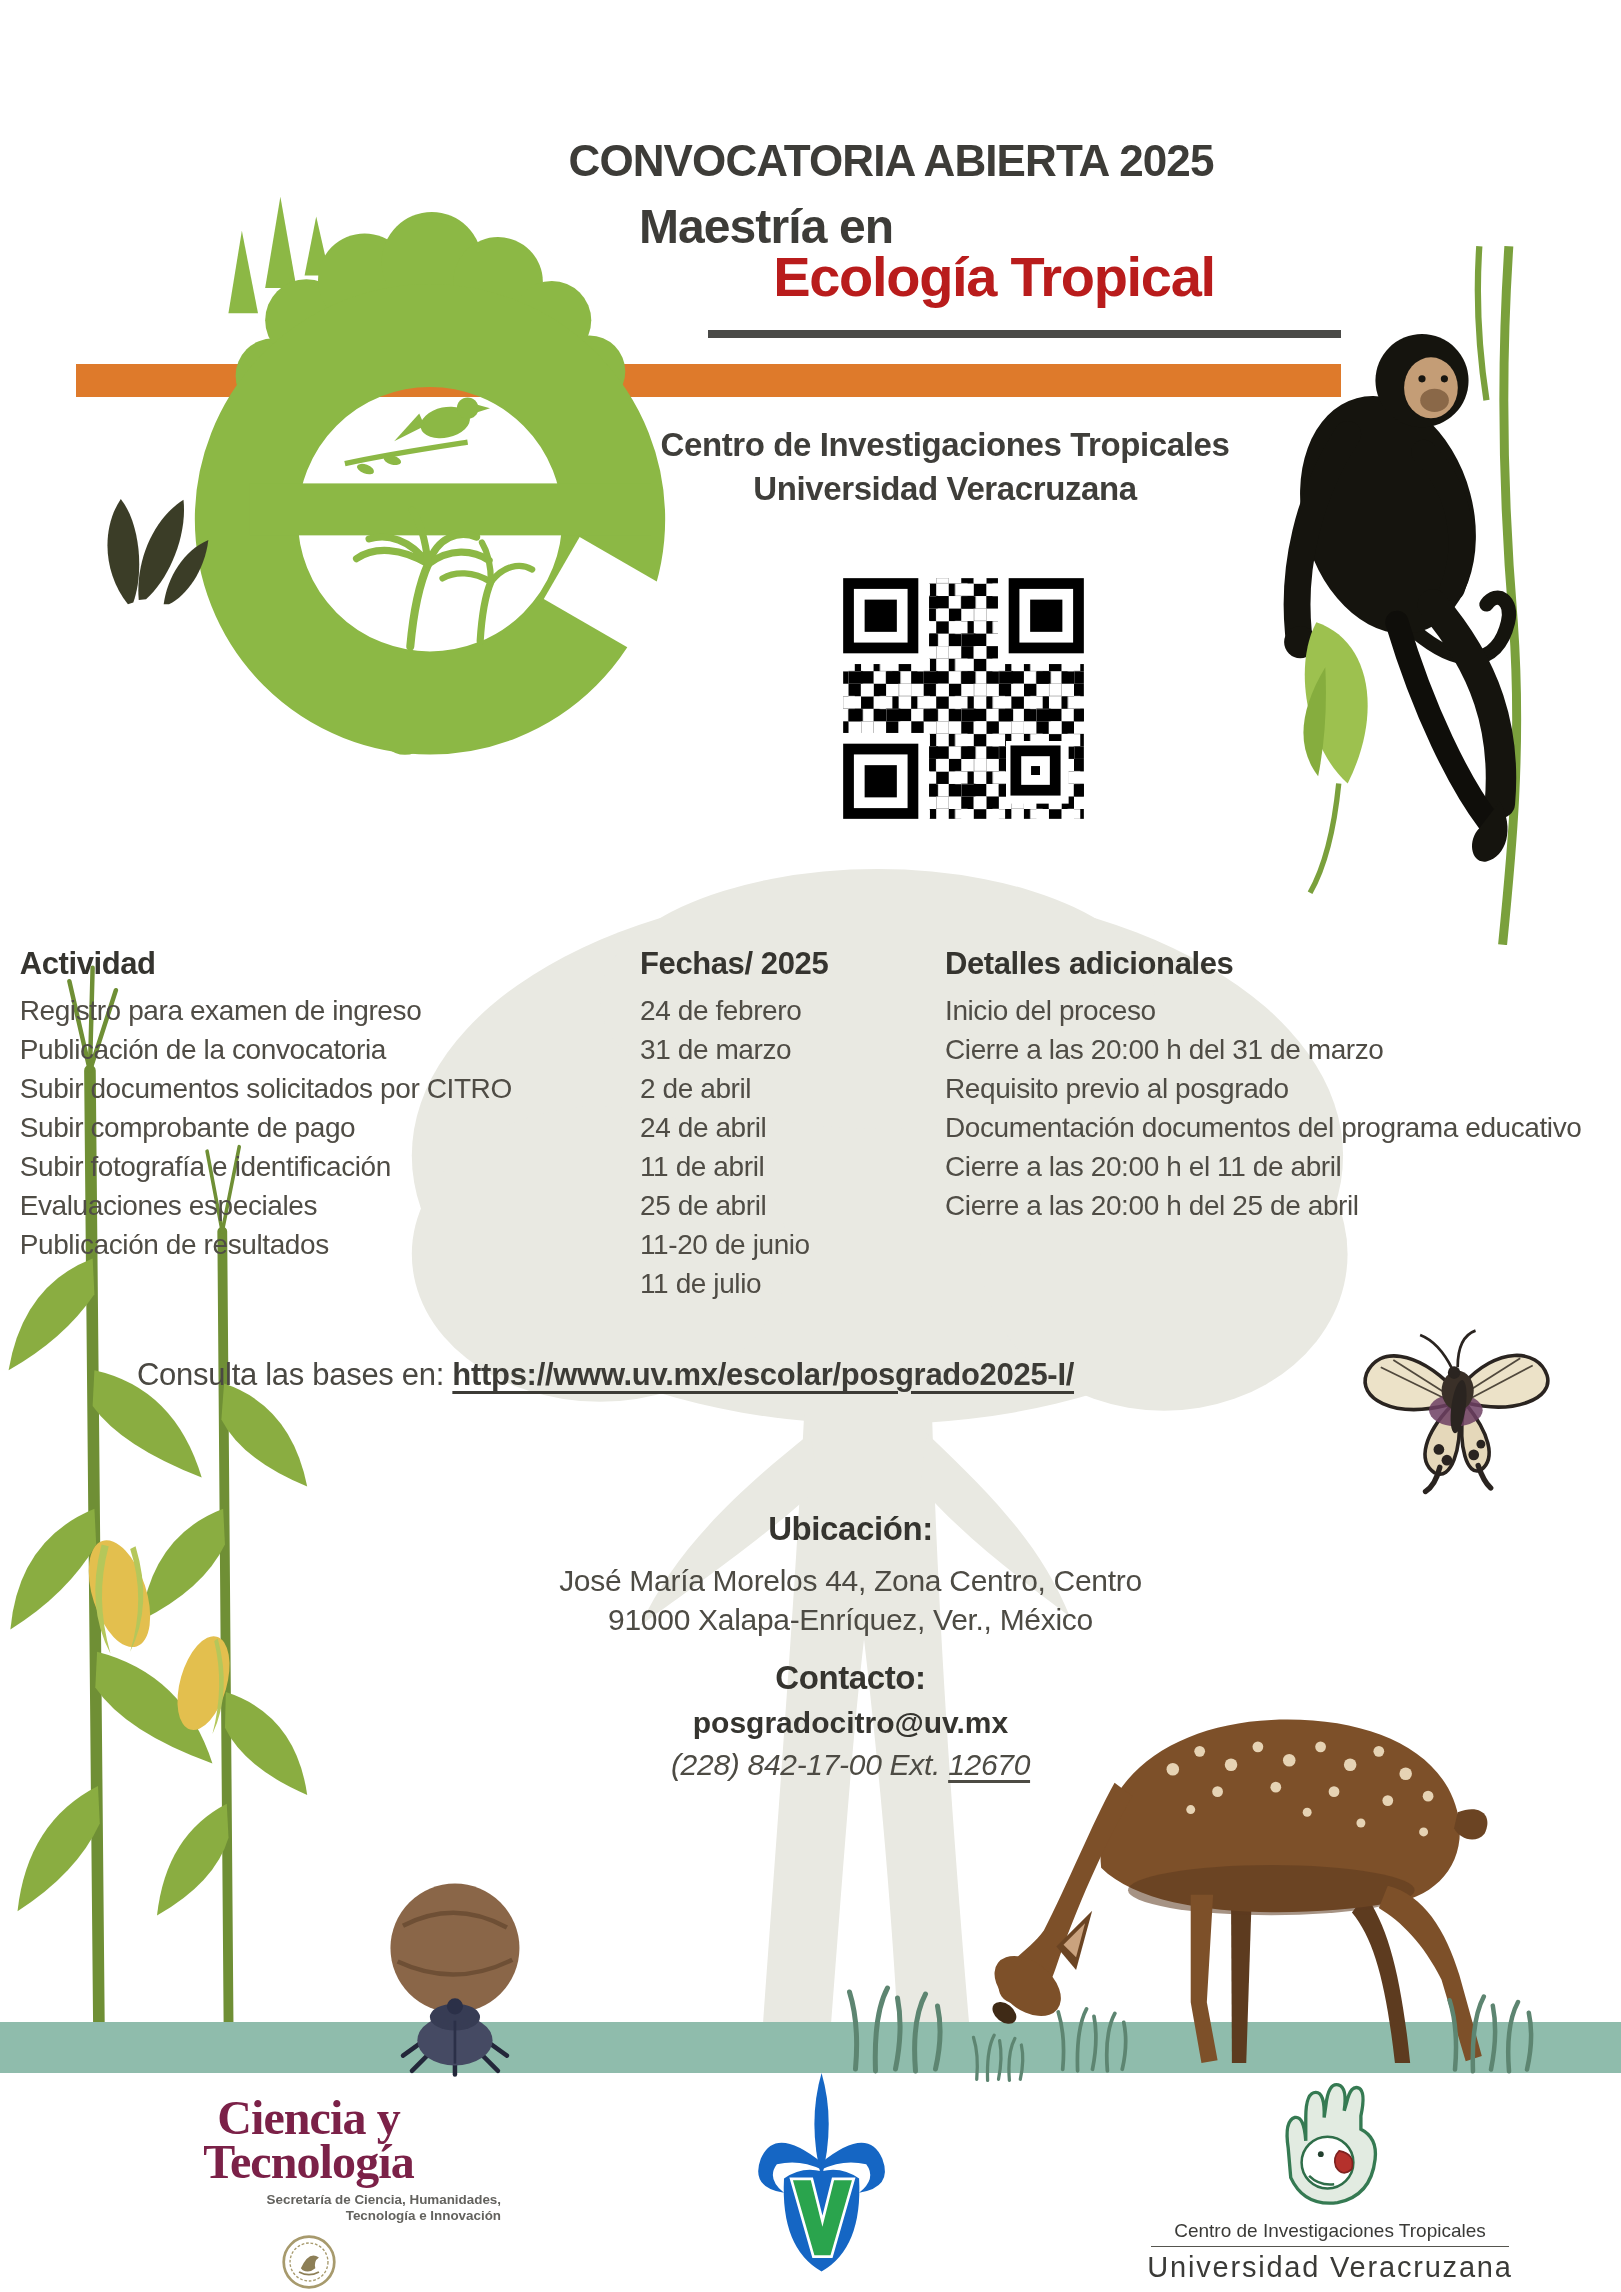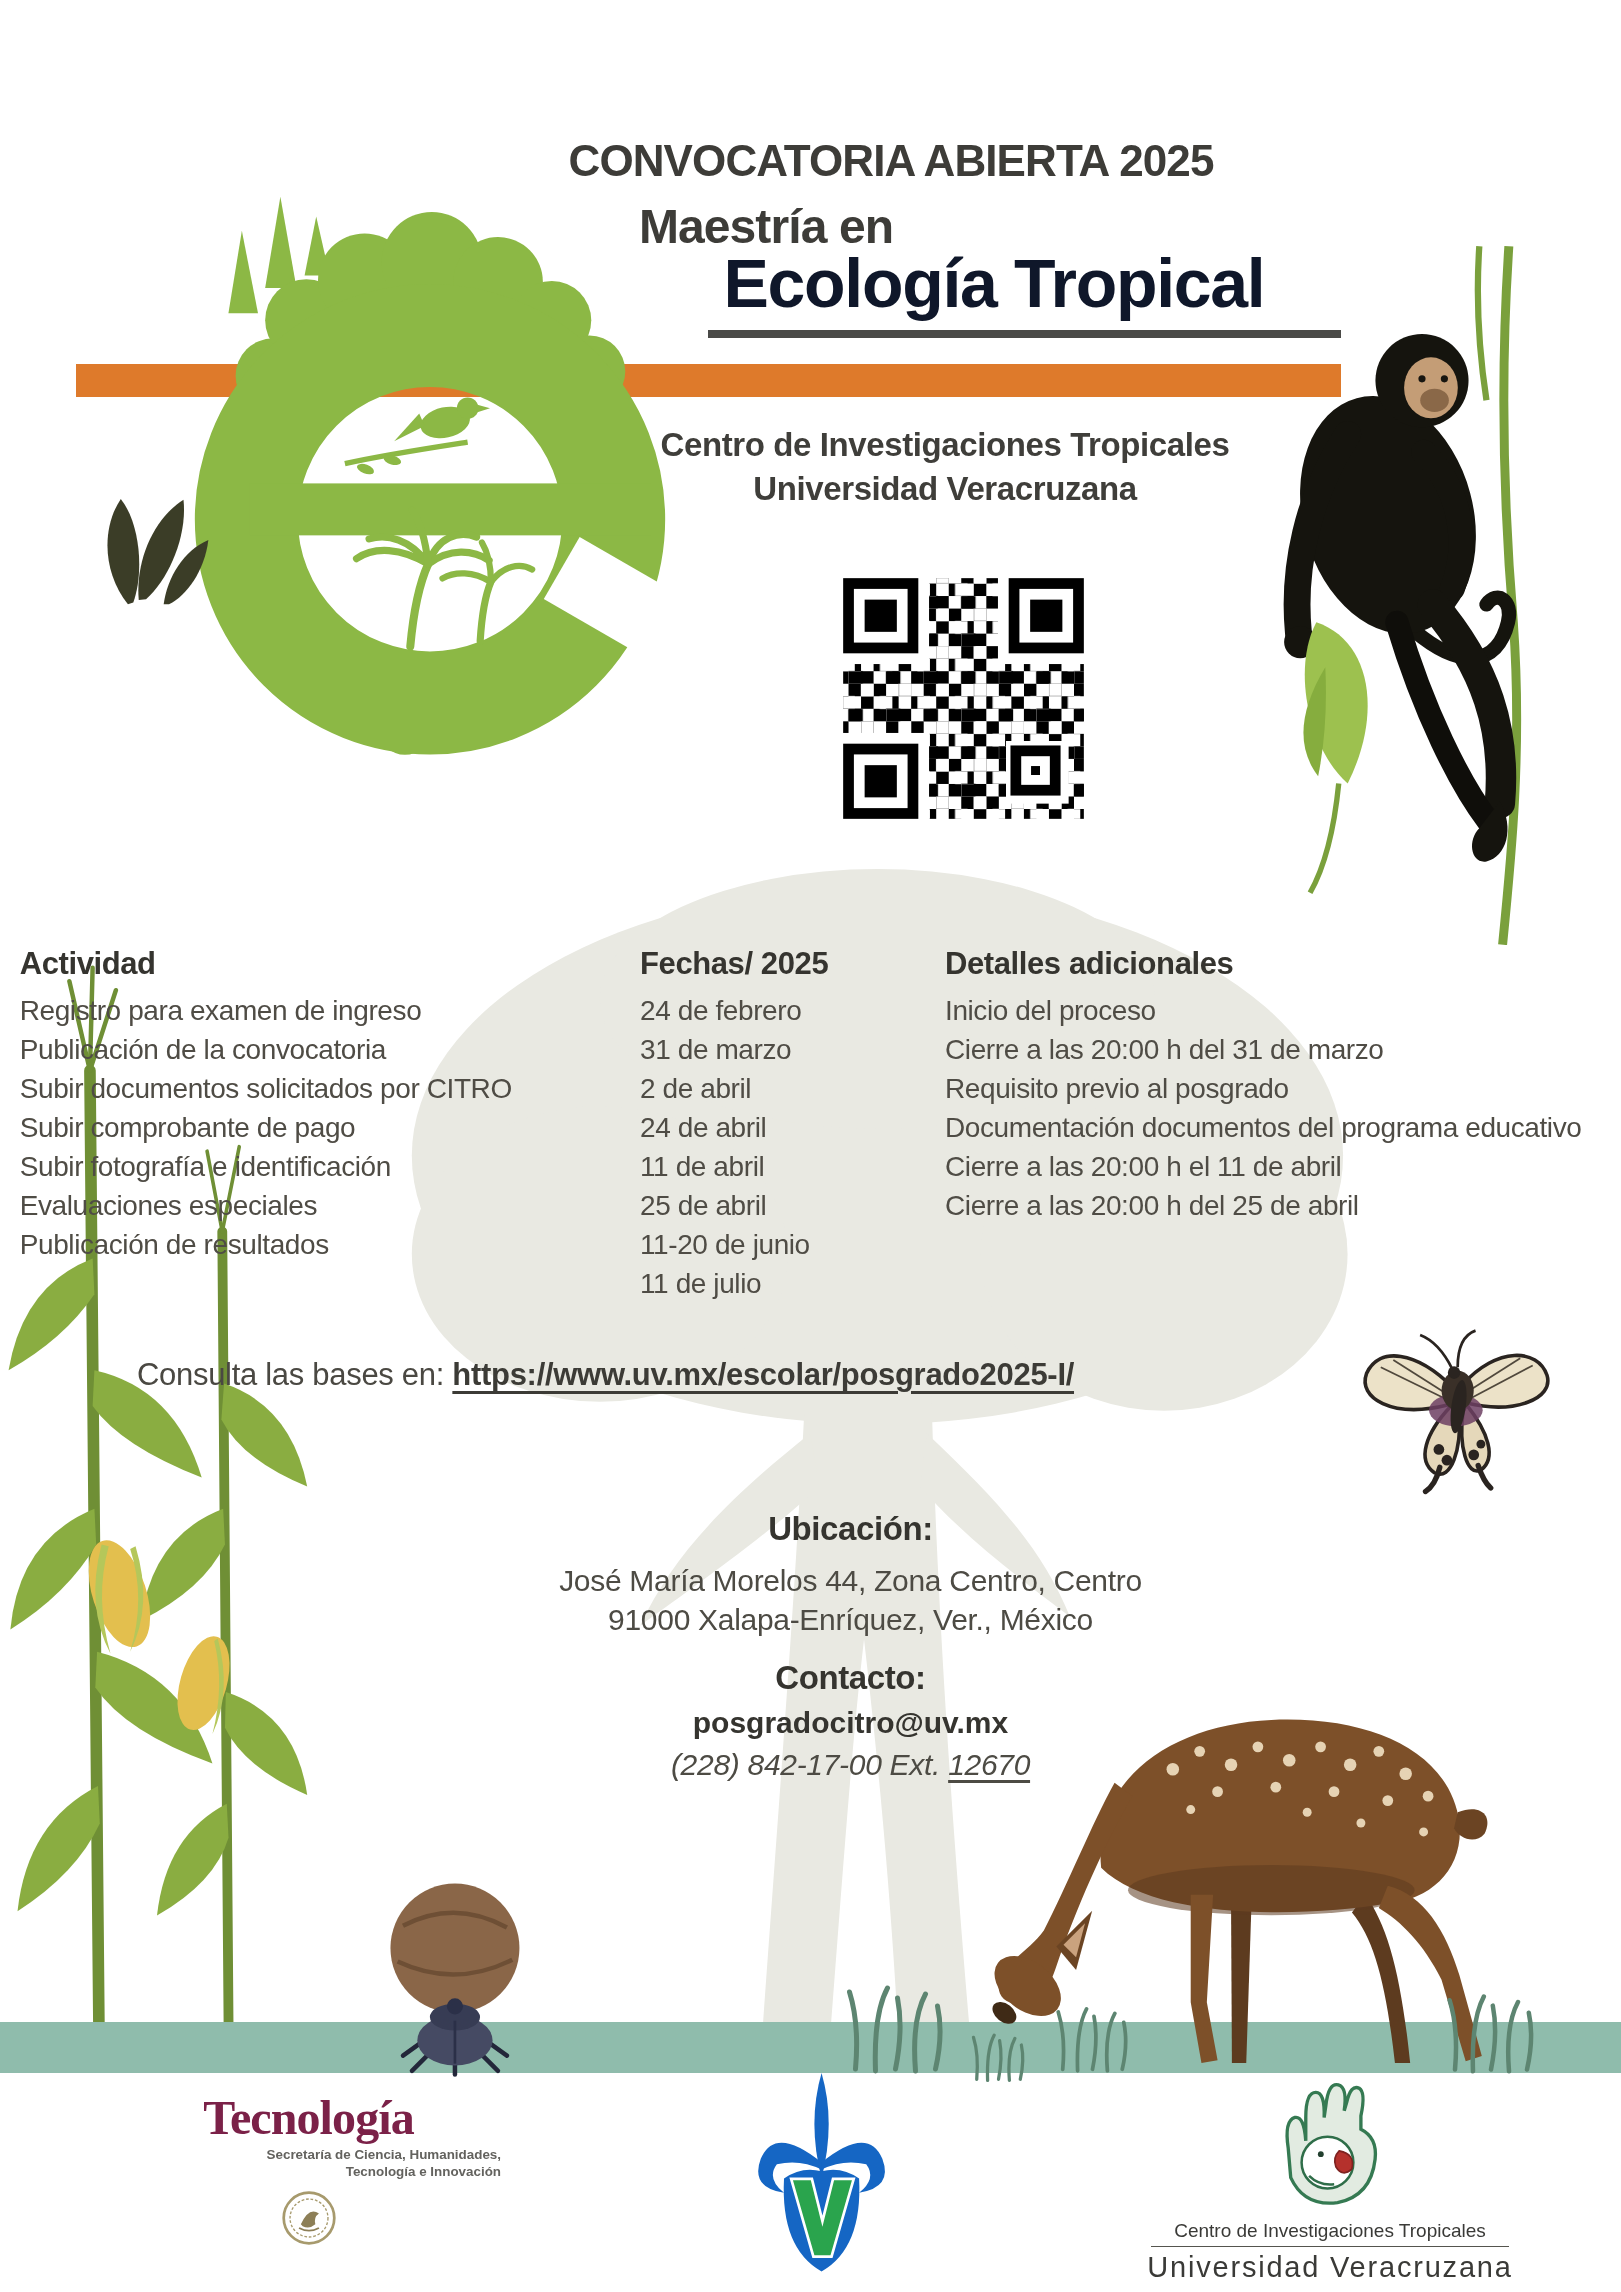--- a/index.html
+++ b/index.html
@@ -4,21 +4,21 @@
 <style>
   html,body{margin:0;padding:0;background:#9a9a9a;}
   #poster{position:relative;width:1621px;height:2293px;background:#ffffff;overflow:hidden;
           font-family:"Liberation Sans",sans-serif;color:#3c3b37;}
   .abs{position:absolute;}
   .ctr{transform:translateX(-50%);}
   .cond{letter-spacing:-0.4px;}
   
   .call-title{font-size:44px;font-weight:bold;color:#3d3c38;letter-spacing:-0.9px;white-space:nowrap;}
   .prog-prefix{font-size:48px;font-weight:bold;color:#3d3c38;letter-spacing:-0.9px;white-space:nowrap;}
-  .prog-name{font-size:68px;font-weight:bold;color:#0f172a;letter-spacing:-1.3px;white-space:nowrap;}
+  .prog-name{font-size:56px;font-weight:bold;color:#b91c1c;letter-spacing:-1.3px;white-space:nowrap;}
   .title-underline{background:#4a4a47;height:8px;}
   .orange-bar{background:#de7a2b;height:33px;}
   .inst{font-size:33px;font-weight:bold;color:#3f3e3a;text-align:center;line-height:1.32;letter-spacing:-0.4px;}
   
   .intro{font-size:32px;color:#56544c;text-align:justify;line-height:1.46;word-spacing:5.4px;}
   
   .col{color:#4f4c45;}
   .col .hd{font-size:31px;font-weight:bold;color:#35342f;height:45px;letter-spacing:-0.4px;}
   .col .row{font-size:28px;height:39px;line-height:39px;white-space:nowrap;letter-spacing:-0.4px;}
   
@@ -379,20 +379,21 @@
         <path d="M50,85 Q58,45 52,14"></path>
       <path d="M70,87 Q66,36 80,10"></path>
         <path d="M90,85 Q98,50 92,22"></path>
     </g>
   </svg>
 
   <div class="abs teal-band" style="left:0;top:2022px;width:1621px;height:51px;z-index:4;"></div>
 
   <div class="abs" style="left:116px;top:2096px;width:385px;z-index:6;">
     <div class="sct-name">
+      <div>Ciencia y</div>
       <div>Tecnología</div>
     </div>
     <div class="sct-sub" style="margin-top:7.2px;text-align:right;">
       <div>Secretaría de Ciencia, Humanidades,</div>
       <div>Tecnología e Innovación</div>
     </div>
     <svg style="display:block;margin:9px auto 0;" width="56" height="56" viewBox="0 0 62 62">
       <circle cx="31" cy="31" r="28" fill="none" stroke="#a79a6d" stroke-width="3"></circle>
       <circle cx="31" cy="31" r="21" fill="none" stroke="#a79a6d" stroke-width="1.5" stroke-dasharray="3 2"></circle>
       <path d="M22,38 Q31,18 42,26 Q36,30 38,38 Q31,44 24,40 Z" fill="#8d7f57"></path>

